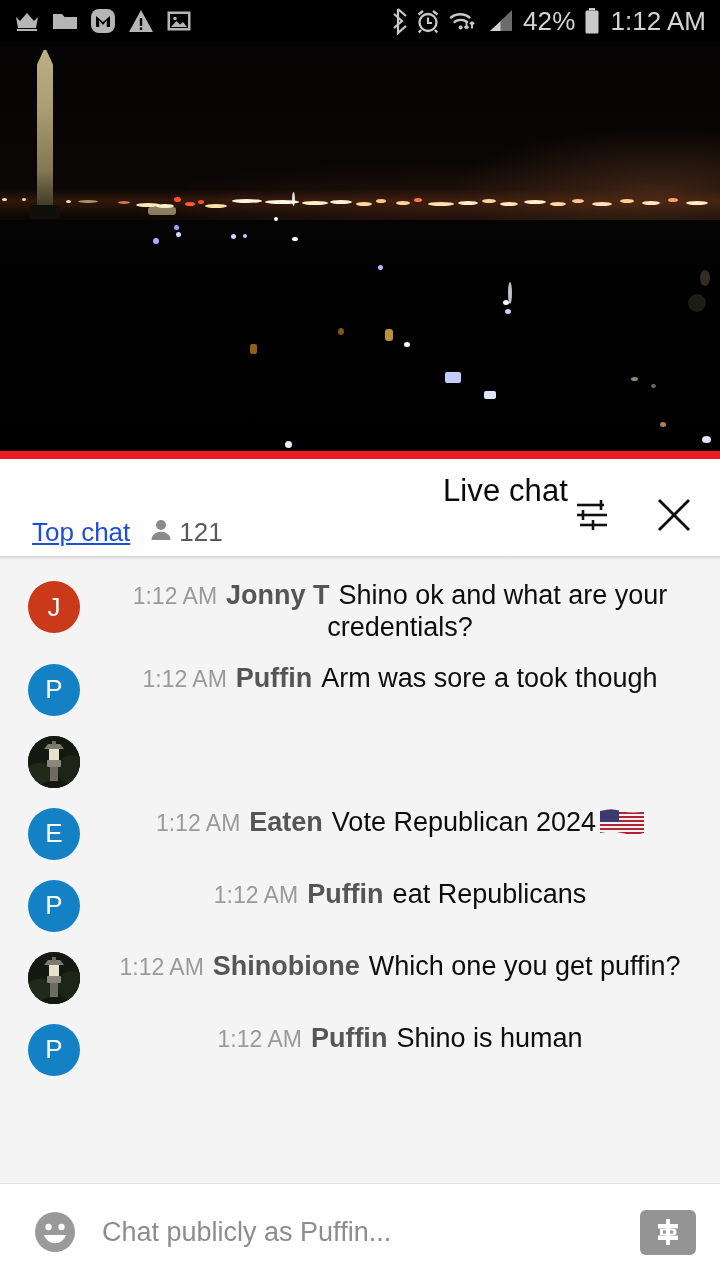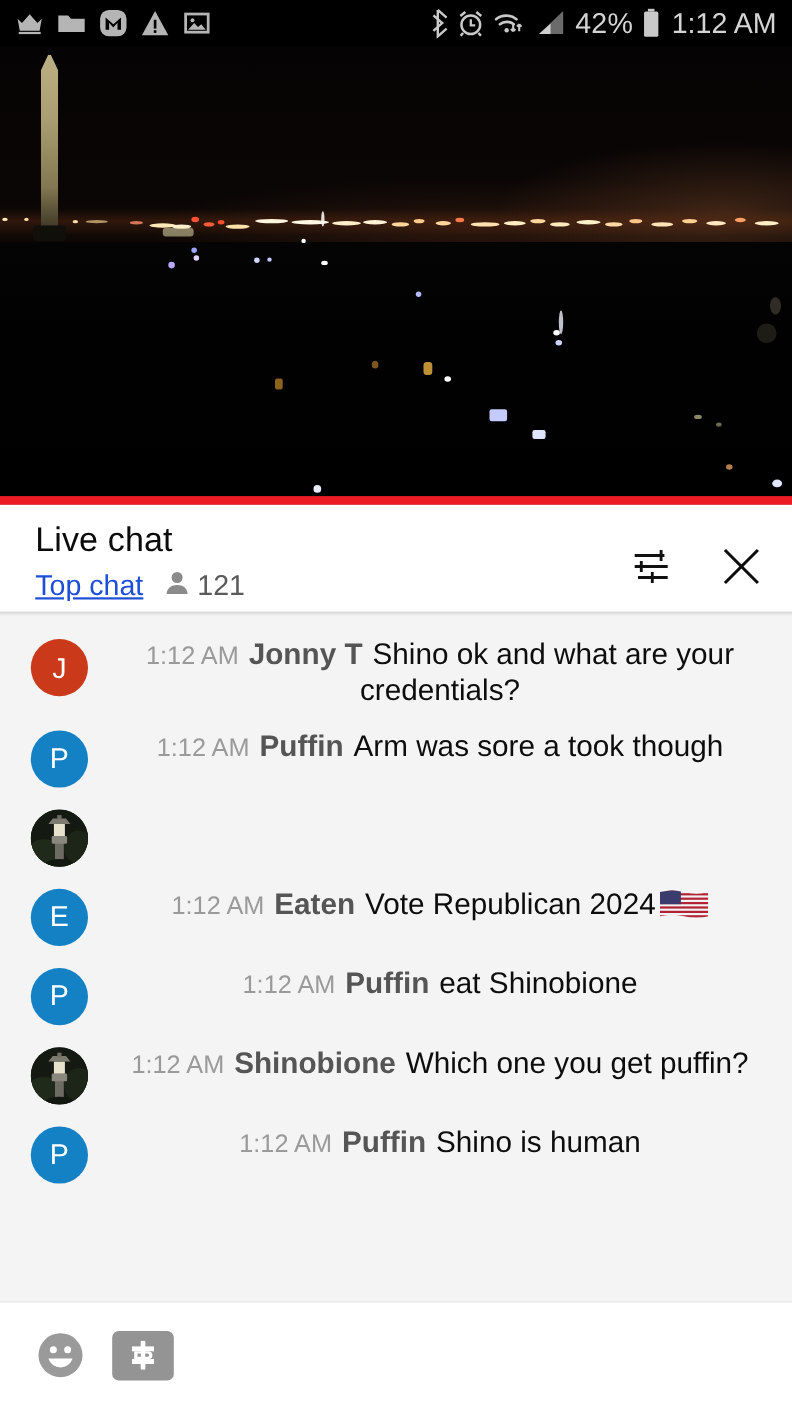--- a/index.html
+++ b/index.html
@@ -143,20 +143,21 @@
     height: 4px;
     background: linear-gradient(to bottom, rgba(0,0,0,0.13), rgba(0,0,0,0));
     pointer-events: none;
   }
   .header-titles { flex: 1 1 auto; }
   .title-live-chat {
     font-size: 31px;
     color: #0b0b0b;
     line-height: 1.15;
     letter-spacing: 0.1px;
+    text-align: right;
   }
   .subrow {
     display: flex;
     align-items: center;
     margin-top: 8px;
     gap: 18px;
   }
   .subrow-label {
     font-size: 26px;
     color: #1d4ed8;
@@ -537,21 +538,21 @@
               </g>
             </svg></span>
       </div>
     </div>
 
     <div class="msg">
       <div class="avatar" style="background:#1481c4;">
         <span>P</span>
       </div>
       <div class="msg-body">
-        <span class="msg-time">1:12 AM</span><span class="msg-author">Puffin</span><span class="msg-text">eat Shinobione</span>
+        <span class="msg-time">1:12 AM</span><span class="msg-author">Puffin</span><span class="msg-text">eat Republicans</span>
       </div>
     </div>
 
     <div class="msg">
       <div class="avatar photo">
         <svg class="lantern-svg" viewBox="0 0 52 52">
           <rect width="52" height="52" fill="#141a12"></rect>
           <ellipse cx="12" cy="40" rx="16" ry="13" fill="#202a1a"></ellipse>
           <ellipse cx="44" cy="34" rx="14" ry="15" fill="#1c2518"></ellipse>
           <rect x="22" y="30" width="8" height="18" fill="#6e6b62"></rect>
@@ -580,20 +581,21 @@
 
   <div class="chat-input-bar">
     <div class="emoji-btn">
       <svg width="50" height="50" viewBox="0 0 50 50">
         <circle cx="25" cy="25" r="20" fill="#9a9a9a"></circle>
         <circle cx="18.5" cy="20" r="3.2" fill="#fff"></circle>
         <circle cx="31.5" cy="20" r="3.2" fill="#fff"></circle>
         <path d="M14 28a11.5 11.5 0 0 0 22 0z" fill="#fff"></path>
       </svg>
     </div>
+    <input class="chat-input" type="text" value="" placeholder="Chat publicly as Puffin..." style="">
     <div class="superchat-btn">
       <svg width="34" height="34" viewBox="0 0 34 34">
         <rect x="7" y="9" width="20" height="4.5" fill="#fff"></rect>
         <rect x="7" y="20.5" width="20" height="4.5" fill="#fff"></rect>
         <rect x="15" y="5" width="4" height="24" fill="#fff"></rect>
         <path d="M9 13.5h16v7H9z" fill="#949494"></path>
         <path d="M9 13.5h13a3.5 3.5 0 0 1 0 7H9z" fill="#fff"></path>
         <path d="M12 15.5h9a1.5 1.5 0 0 1 0 3h-9z" fill="#949494"></path>
         <rect x="15" y="4" width="4" height="26" fill="#fff"></rect>
       </svg>

